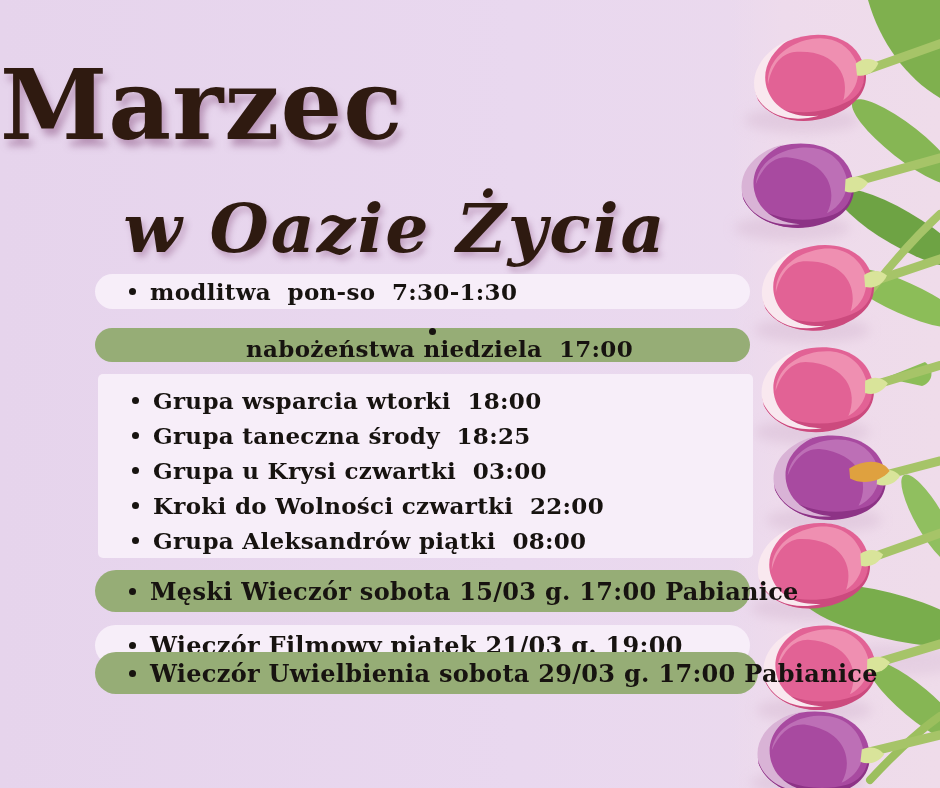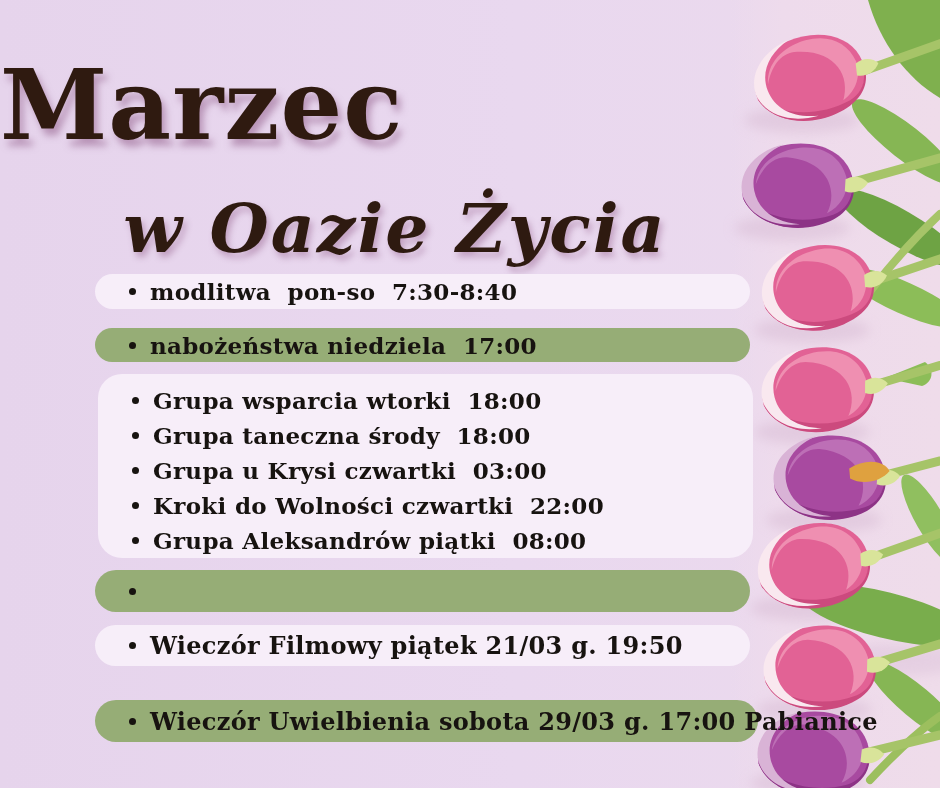--- a/index.html
+++ b/index.html
@@ -38,34 +38,34 @@
   }
   .pill-light{background:#f7eef9;}
   .pill-green{background:#96ad76;}
   .pill-label{white-space:pre;letter-spacing:.3px;}
   .bullet{
     width:7px;height:7px;border-radius:50%;
     background:#171310;margin-right:14px;flex:0 0 auto;
   }
   .panel{
     position:absolute;left:98px;top:374px;width:655px;height:184px;
-    background:#f7eef9;border-radius:24px;
+    background:#f7eef9;border-radius:5px;
     box-sizing:border-box;
     padding:9px 0 0 34px;
     display:flex;flex-direction:column;justify-content:space-around;
   }
   .panel-line{
     display:flex;align-items:center;
     font-weight:700;font-size:23px;color:#171310;
   }
   .row-modlitwa{top:274px;}
-  .row-nabozenstwa{top:328px;height:34px;}
+  .row-nabozenstwa{top:328px;height:34px;flex-direction:column;}
   .row-meski{top:570px;height:42px;border-radius:21px;font-size:24px;}
   .row-filmowy{top:625px;height:41px;border-radius:21px;font-size:24px;}
-  .row-uwielbienia{top:700px;height:42px;width:663px;border-radius:21px;font-size:24px;}
+  .row-uwielbienia{top:652px;height:42px;width:663px;border-radius:21px;font-size:24px;}
 </style>
 </head>
 <body>
 
 <div class="poster">
 
   <svg class="tulip-strip" viewBox="0 0 940 788" xmlns="http://www.w3.org/2000/svg" aria-hidden="true">
     <defs>
       <linearGradient id="stripGrad" x1="0" y1="0" x2="1" y2="0">
         <stop offset="0" stop-color="#eedbec" stop-opacity="0"></stop>
@@ -156,58 +156,59 @@
     <g transform="translate(816,754) rotate(-3)">
         <use href="#hu"></use>
       </g>
   </svg>
 
   <div class="title">Marzec</div>
   <div class="subtitle">w Oazie Życia</div>
 
   <div class="pill pill-light row-modlitwa">
     <span class="bullet"></span>
-    <span class="pill-label">modlitwa  pon-so  7:30-8:40</span>
+    <span class="pill-label">modlitwa  pon-so  7:30-1:30</span>
   </div>
 
   <div class="pill pill-green row-nabozenstwa">
     <span class="bullet"></span>
     <span class="pill-label">nabożeństwa niedziela  17:00</span>
   </div>
 
   <div class="panel">
     <div class="panel-line">
       <span class="bullet"></span>
       <span class="pill-label">Grupa wsparcia wtorki  18:00</span>
     </div>
     <div class="panel-line">
       <span class="bullet"></span>
-      <span class="pill-label">Grupa taneczna środy  18:00</span>
+      <span class="pill-label">Grupa taneczna środy  18:25</span>
     </div>
     <div class="panel-line">
       <span class="bullet"></span>
       <span class="pill-label">Grupa u Krysi czwartki  03:00</span>
     </div>
     <div class="panel-line">
       <span class="bullet"></span>
       <span class="pill-label">Kroki do Wolności czwartki  22:00</span>
     </div>
     <div class="panel-line">
       <span class="bullet"></span>
       <span class="pill-label">Grupa Aleksandrów piątki  08:00</span>
     </div>
   </div>
 
   <div class="pill pill-green row-meski">
     <span class="bullet"></span>
+    <span class="pill-label">Męski Wieczór sobota 15/03 g. 17:00 Pabianice</span>
   </div>
 
   <div class="pill pill-light row-filmowy">
     <span class="bullet"></span>
-    <span class="pill-label">Wieczór Filmowy piątek 21/03 g. 19:50</span>
+    <span class="pill-label">Wieczór Filmowy piątek 21/03 g. 19:00</span>
   </div>
 
   <div class="pill pill-green row-uwielbienia">
     <span class="bullet"></span>
     <span class="pill-label">Wieczór Uwielbienia sobota 29/03 g. 17:00 Pabianice</span>
   </div>
 
 </div>
 
 </body></html>

